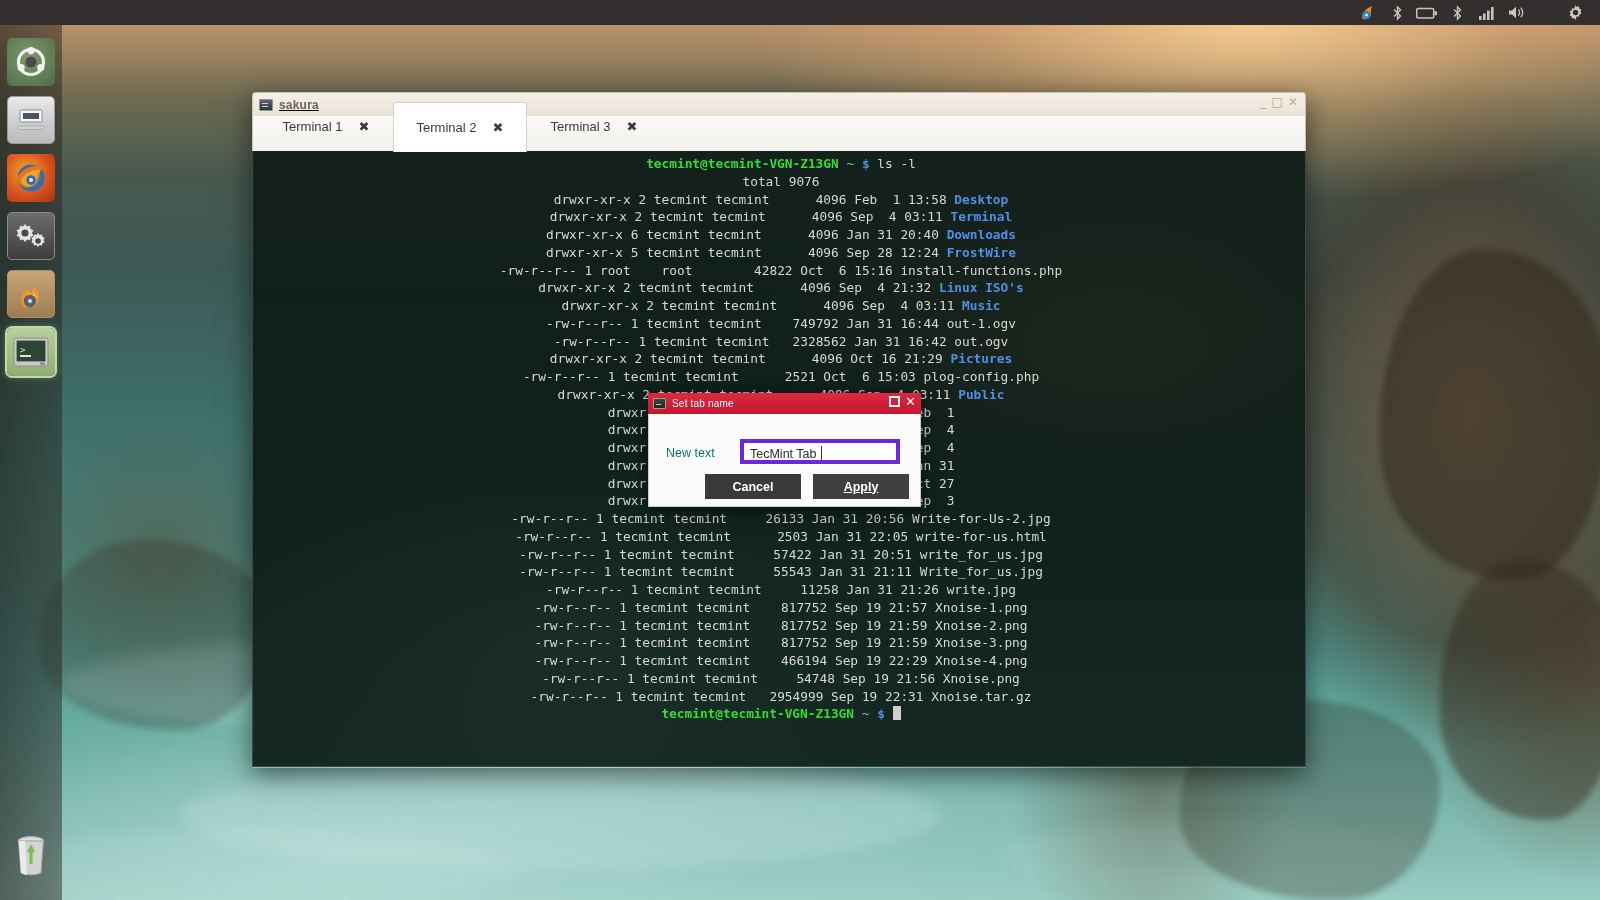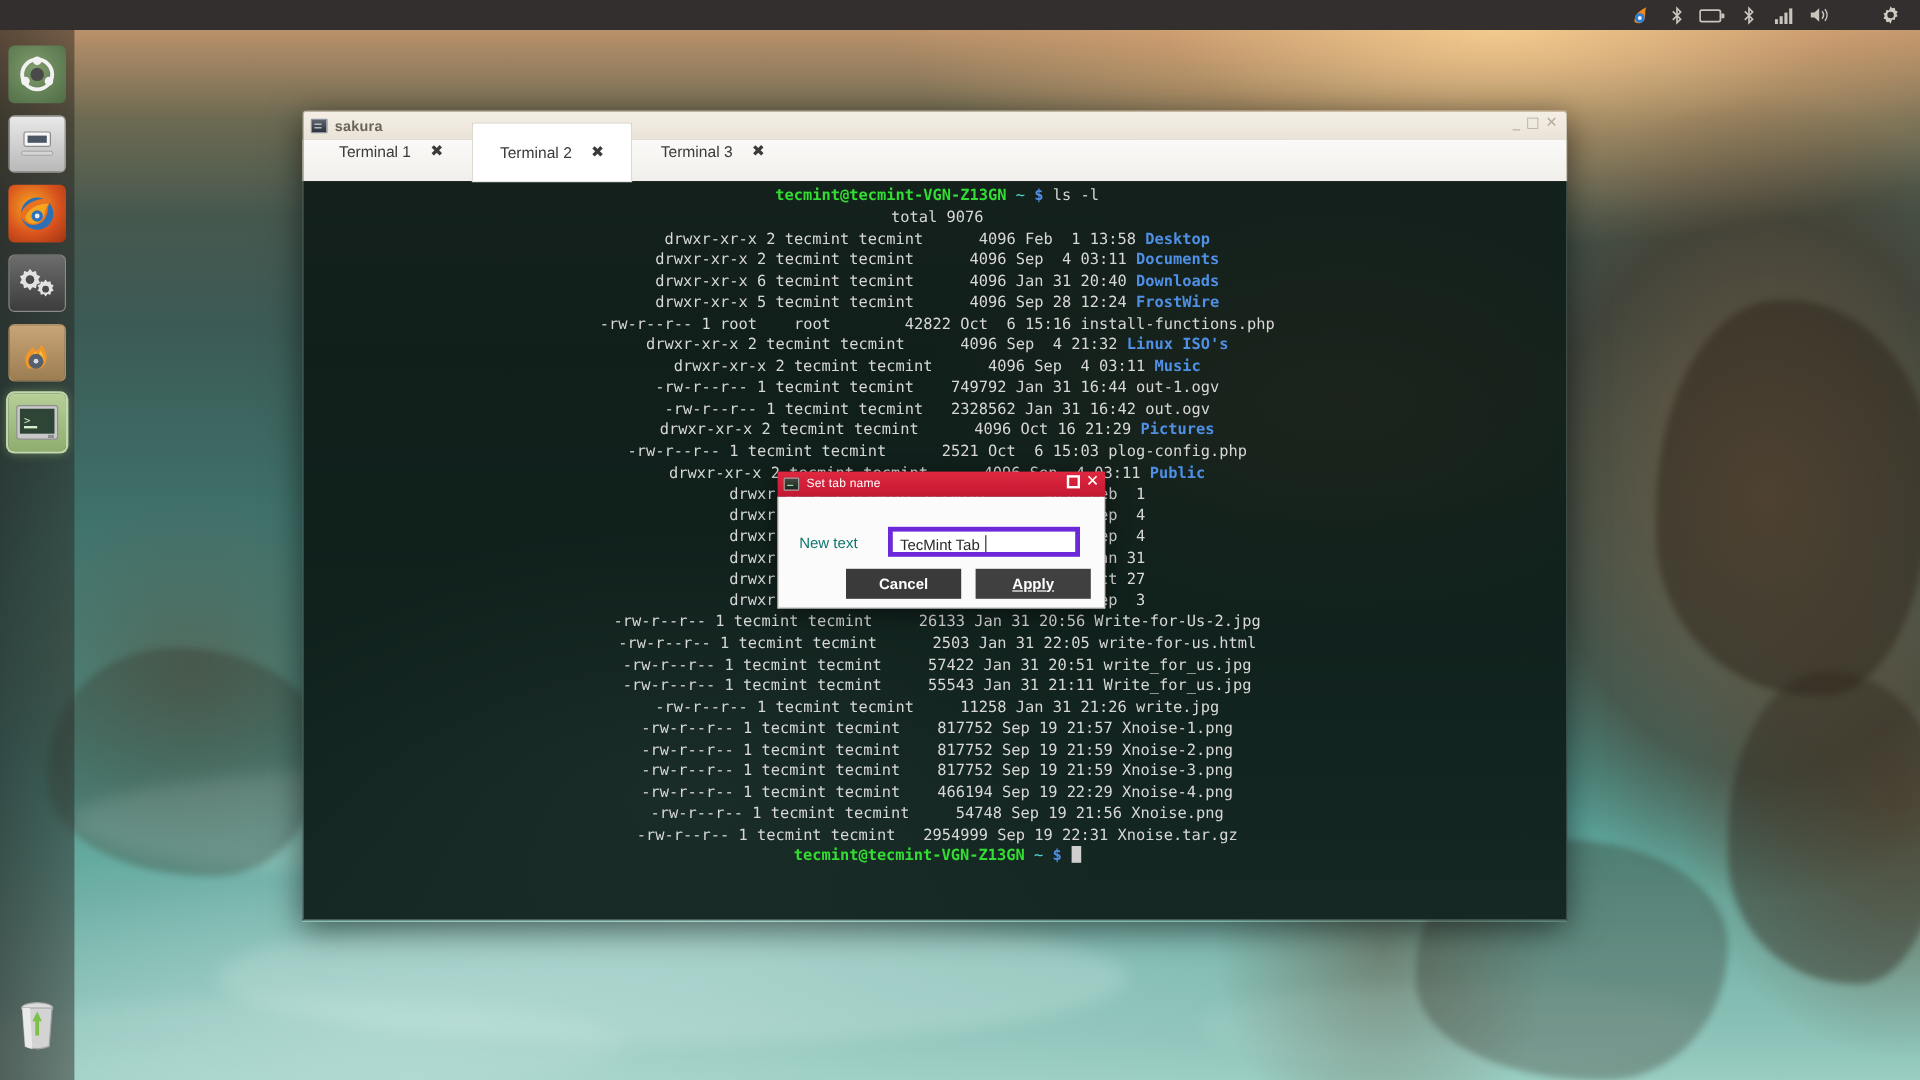--- a/index.html
+++ b/index.html
@@ -101,20 +101,21 @@
     z-index: 20;
     box-shadow: 0 7px 26px rgba(0,0,0,0.55);
   }
   .win-titlebar {
     height: 24px;
     background: linear-gradient(to bottom, #f4efe6 0%, #eae3d7 100%);
     border: 1px solid #c9c1b2; border-bottom: none;
     border-radius: 4px 4px 0 0;
     display: flex; align-items: center; padding: 0 6px;
     position: relative;
+    text-decoration: underline;
   }
   .win-title-icon {
     width: 14px; height: 12px; margin-right: 6px;
     background: linear-gradient(#5c6470, #2c333c);
     border: 1px solid #8d939c; border-radius: 1px;
     position: relative;
   }
   .win-title-icon::after {
     content: ""; position: absolute; left: 2px; top: 3px;
     width: 6px; height: 1px; background: #cfd6da;
@@ -390,21 +391,21 @@
       </div>
       <div class="tab">
         <span>Terminal 3</span>
         <span class="tab-close">✖</span>
       </div>
     </div>
 
     <div class="term" id="term-output"><span class="g">tecmint@tecmint-VGN-Z13GN</span> <span class="c">~</span> <span class="b">$</span> ls -l
 total 9076
 drwxr-xr-x 2 tecmint tecmint      4096 Feb  1 13:58 <span class="b">Desktop</span>
-drwxr-xr-x 2 tecmint tecmint      4096 Sep  4 03:11 <span class="b">Documents</span>
+drwxr-xr-x 2 tecmint tecmint      4096 Sep  4 03:11 <span class="b">Terminal</span>
 drwxr-xr-x 6 tecmint tecmint      4096 Jan 31 20:40 <span class="b">Downloads</span>
 drwxr-xr-x 5 tecmint tecmint      4096 Sep 28 12:24 <span class="b">FrostWire</span>
 -rw-r--r-- 1 root    root        42822 Oct  6 15:16 install-functions.php
 drwxr-xr-x 2 tecmint tecmint      4096 Sep  4 21:32 <span class="b">Linux ISO's</span>
 drwxr-xr-x 2 tecmint tecmint      4096 Sep  4 03:11 <span class="b">Music</span>
 -rw-r--r-- 1 tecmint tecmint    749792 Jan 31 16:44 out-1.ogv
 -rw-r--r-- 1 tecmint tecmint   2328562 Jan 31 16:42 out.ogv
 drwxr-xr-x 2 tecmint tecmint      4096 Oct 16 21:29 <span class="b">Pictures</span>
 -rw-r--r-- 1 tecmint tecmint      2521 Oct  6 15:03 plog-config.php
 drwxr-xr-x 2 tecmint tecmint      4096 Sep  4 03:11 <span class="b">Public</span>

